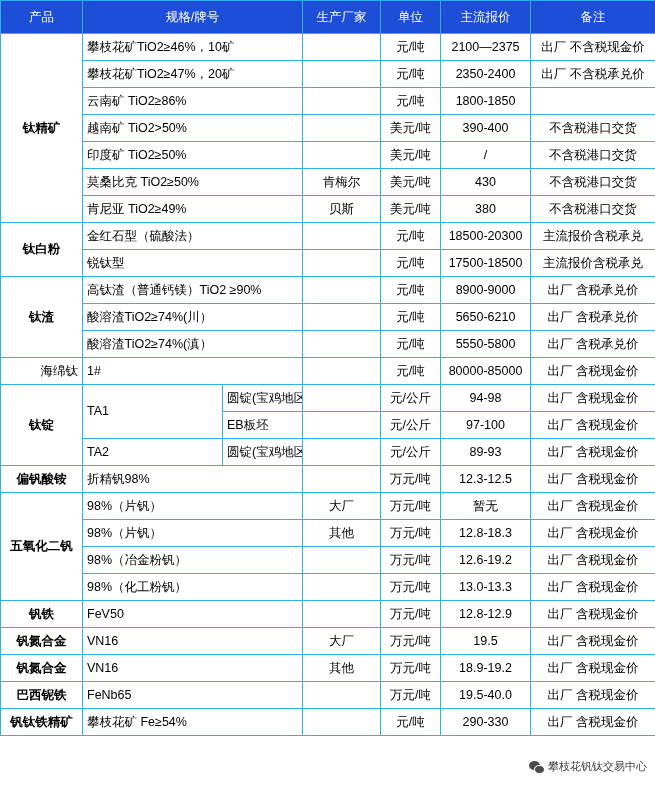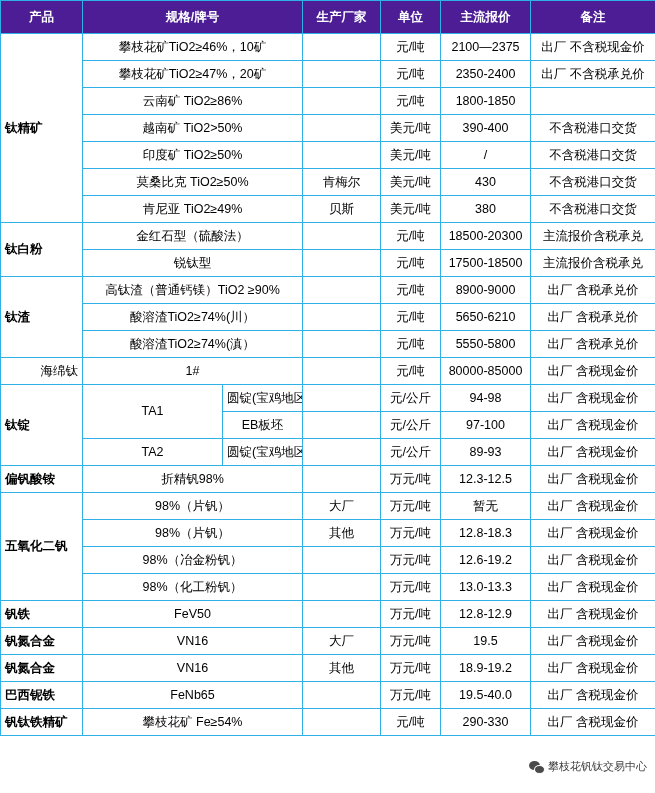--- a/index.html
+++ b/index.html
@@ -23,34 +23,35 @@
   table.price-table td {
     border: 1px solid #2fb1e8;
     font-size: 12.5px;
     line-height: 1.15;
     padding: 2px 4px;
     vertical-align: middle;
     white-space: nowrap;
     overflow: hidden;
   }
   thead th {
-    background: #4c1d95;
+    background: #1d4ed8;
     color: #ffffff;
-    font-weight: bold;
+    font-weight: normal;
     text-align: center;
     height: 28px;
     font-size: 13px;
   }
   td.c {
     text-align: center;
   }
   td.l {
+    text-align: left;
+  }
+  td.group {
     text-align: center;
-  }
-  td.group {
     font-weight: bold;
     font-size: 13px;
   }
   td.prod-left {
     text-align: right;
     font-weight: normal;
   }
   tbody tr {
     height: 27px;
   }

